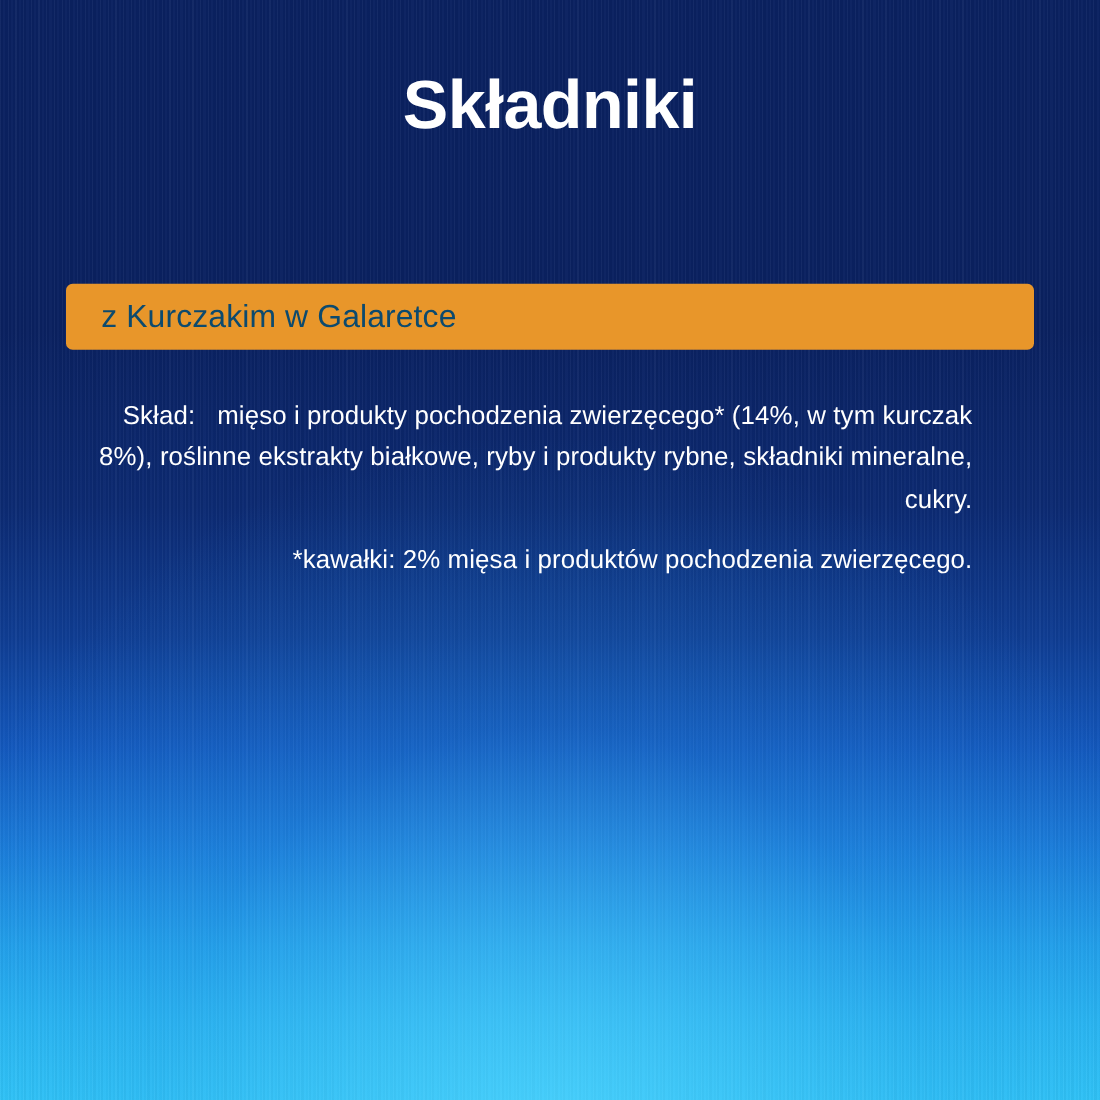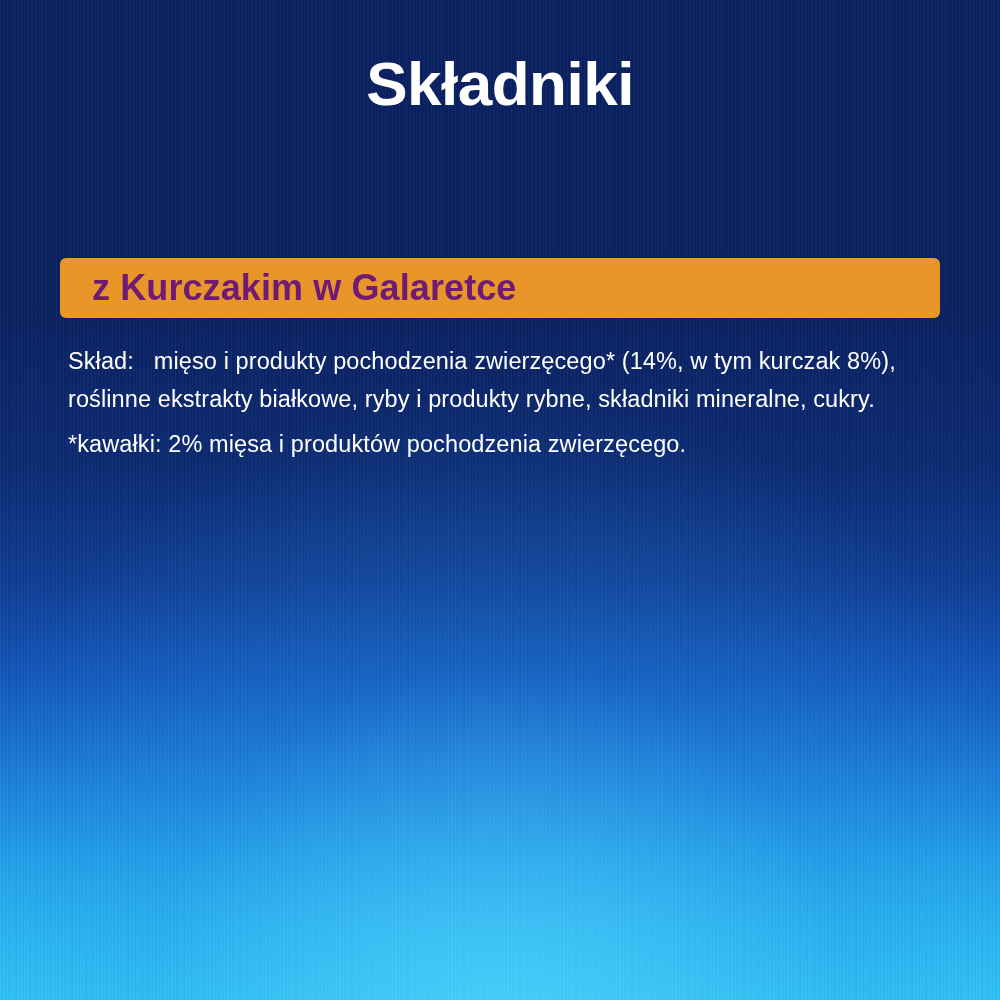--- a/index.html
+++ b/index.html
@@ -63,21 +63,21 @@
 
   .content {
     position: relative;
     z-index: 3;
     width: 100%;
     height: 100%;
   }
 
   .page-title {
     position: absolute;
-    top: 50px;
+    top: 62px;
     left: 0;
     width: 100%;
     text-align: center;
     color: #ffffff;
     font-size: 62px;
     font-weight: bold;
     letter-spacing: -0.5px;
     line-height: 1.1;
   }
 
@@ -88,39 +88,40 @@
     width: 880px;
     height: 60px;
     box-sizing: border-box;
     background: #e8962a;
     border-radius: 6px;
     display: flex;
     align-items: center;
     padding-left: 32px;
   }
   .variant-bar .variant-label {
-    color: #701a75;
-    font-size: 36px;
-    font-weight: bold;
+    color: #0c4a6e;
+    font-size: 29px;
+    font-weight: normal;
     letter-spacing: 0.1px;
   }
 
   .ingredients {
     position: absolute;
     left: 68px;
     top: 342px;
     width: 832px;
     color: #ffffff;
   }
   .ingredients p {
-    margin: 0;
+    margin: 16px;
     font-size: 23.5px;
     line-height: 1.63;
     letter-spacing: 0.1px;
     font-weight: normal;
+    text-align: right;
   }
   .ingredients .label {
     font-weight: normal;
   }
   .ingredients .note {
     margin-top: 6px;
   }
 </style>
 </head>
 <body>

